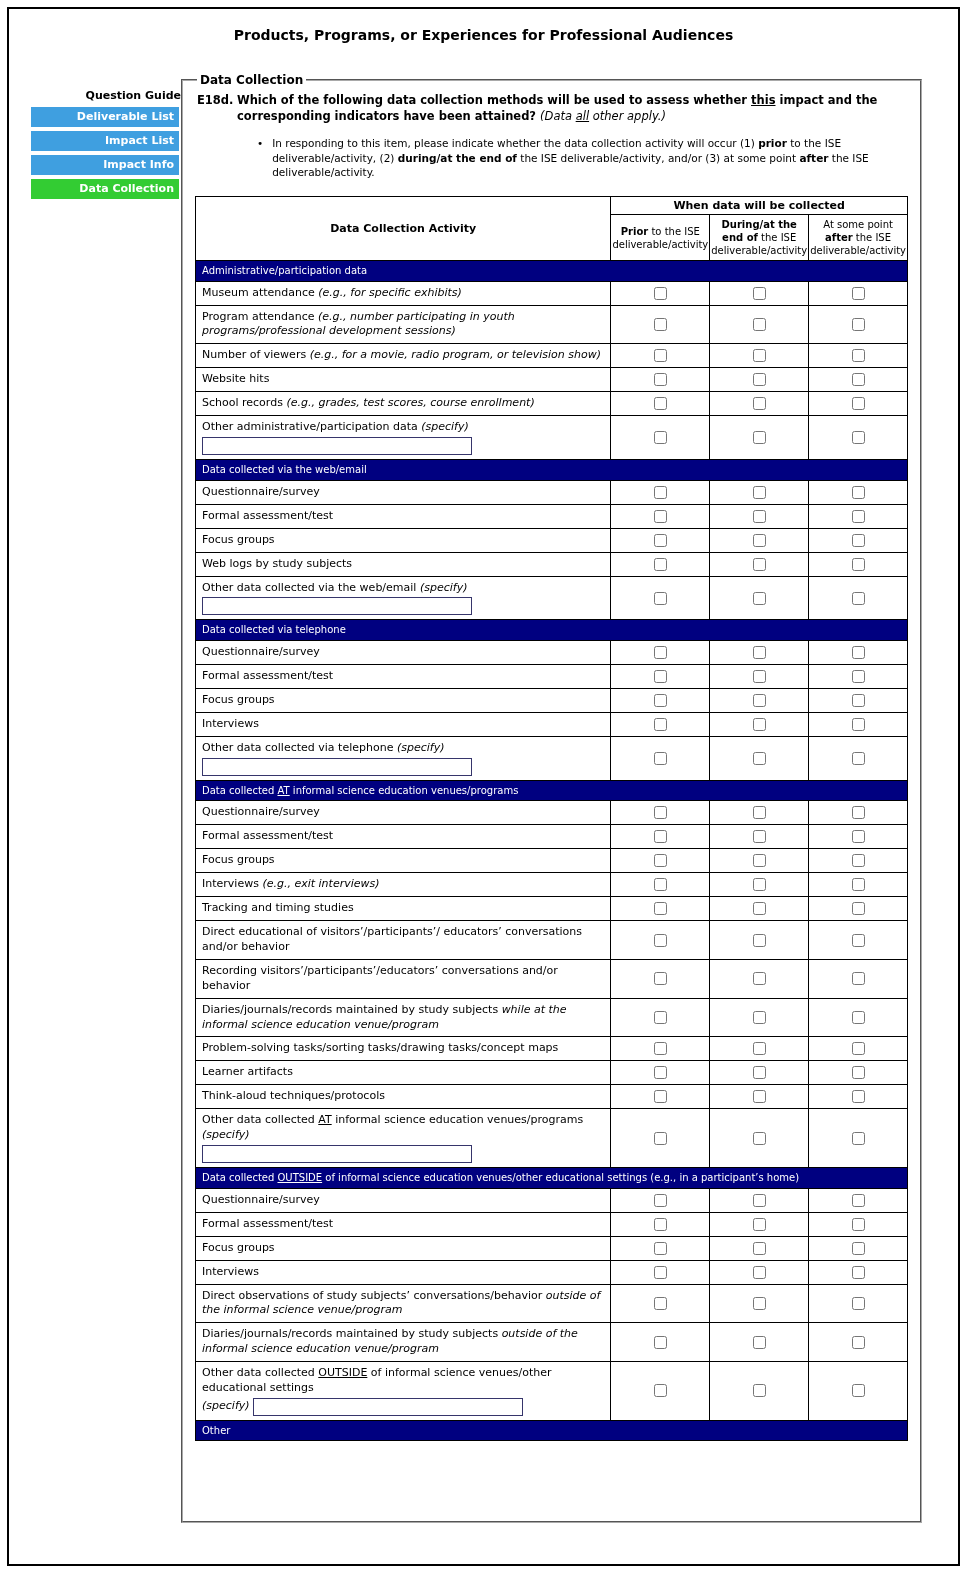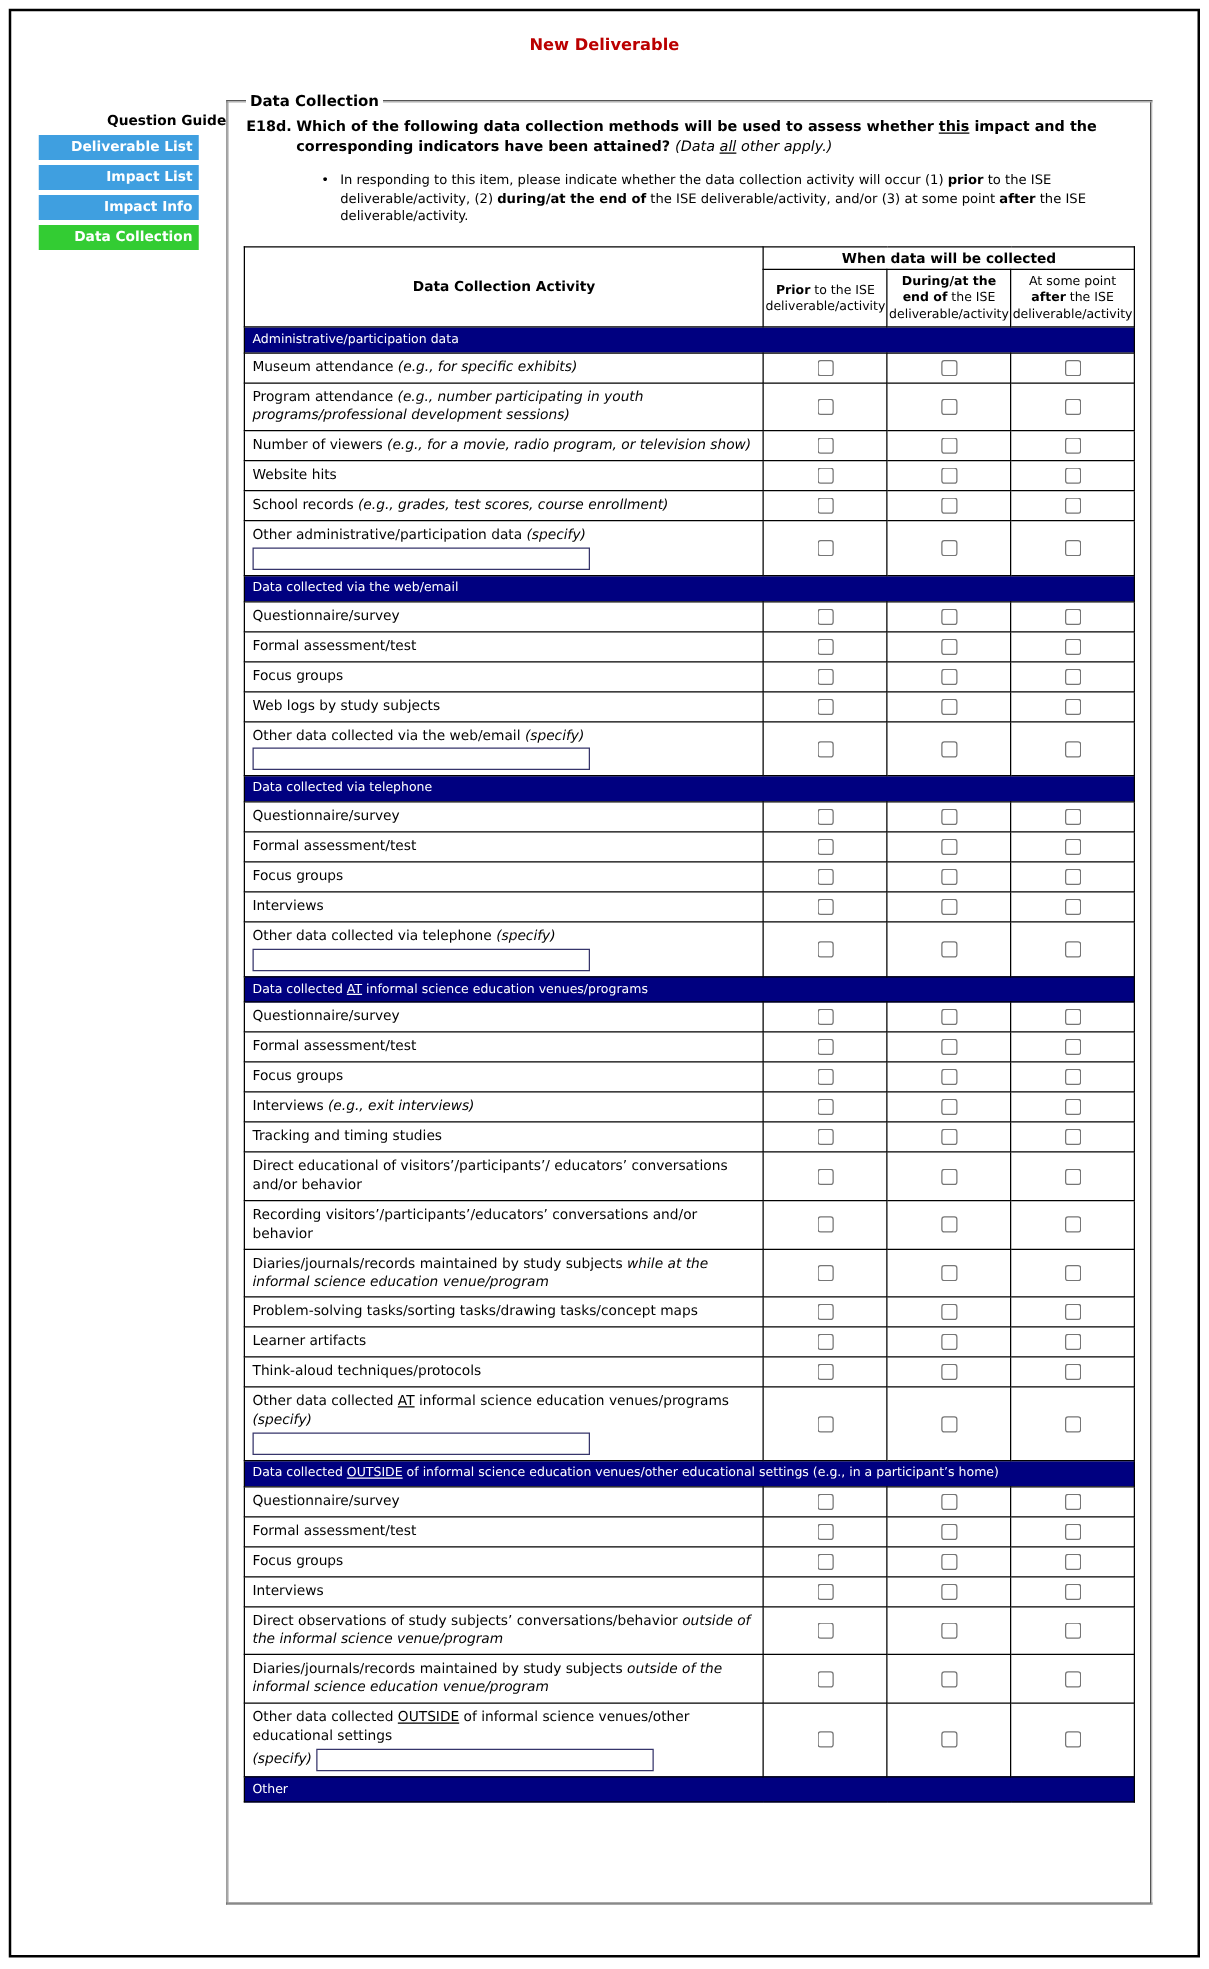--- a/index.html
+++ b/index.html
@@ -10,21 +10,21 @@
     border:2px solid #000; background:#fff; padding-bottom:8px;
   }
   .page-title { text-align:center; font-weight:bold; font-size:14px; padding-top:18px; }
   .page-subtitle { text-align:center; font-weight:bold; font-size:13px; padding-top:20px; color:var(--accent-red,#c00); }
   .content { display:flex; align-items:flex-start; margin-top:30px; }
 
   
   .sidebar { flex:0 0 172px; width:172px; padding:16px 0 0 22px;text-align:right; }
   .sidebar-heading { font-weight:bold; font-size:11px; margin-bottom:5px; }
   .sidebar-item {
-    width:128px; color:#fff; font-weight:bold; font-size:11px;
+    width:148px; color:#fff; font-weight:bold; font-size:11px;
     padding:3px 5px 4px 5px; margin-bottom:4px; cursor:pointer; white-space:nowrap;
   }
 
   
   fieldset.main {
     flex:1; margin:0 36px 0 0; border:2px groove #a9a9a9;
     padding:6px 12px 14px 12px; min-height:1450px;
   }
   legend { font-weight:bold; font-size:12px; padding:0 3px; margin-left:2px; }
 
@@ -60,21 +60,21 @@
   }
   .b { font-weight:bold; }
   .i { font-style:italic; }
   .u { text-decoration:underline; }
 </style>
 </head>
 <body>
 
 <div class="page">
 
-  <div class="page-subtitle">New Deliverable</div>
+  <div class="page-title">Products, Programs, or Experiences for Professional Audiences</div>
 
   <div class="content">
 
     <div class="sidebar">
       <div class="sidebar-heading">Question Guide</div>
       <div>
           <div class="sidebar-item" style="background: rgb(63, 159, 224);">Deliverable List</div>
           <div class="sidebar-item" style="background: rgb(63, 159, 224);">Impact List</div>
           <div class="sidebar-item" style="background: rgb(63, 159, 224);">Impact Info</div>
           <div class="sidebar-item" style="background: rgb(51, 204, 51);">Data Collection</div>

